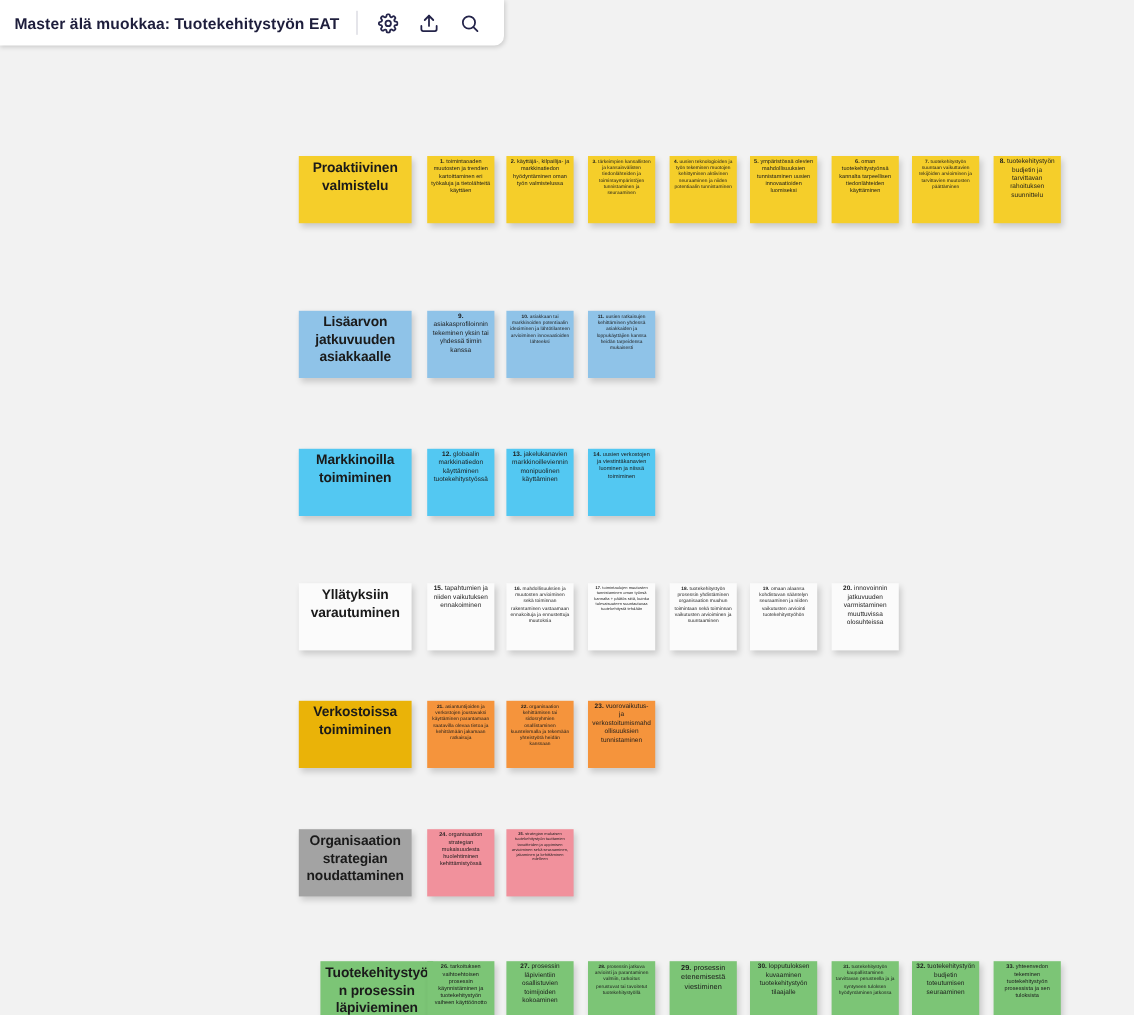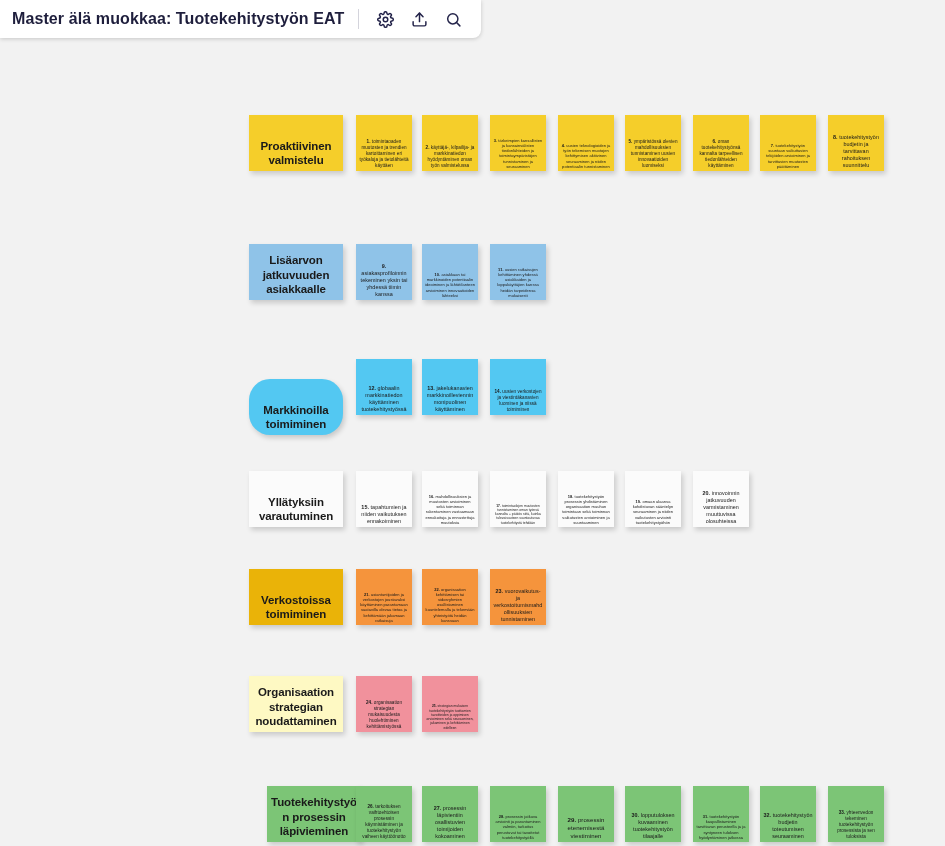--- a/index.html
+++ b/index.html
@@ -26,21 +26,21 @@
     background: #ffffff;
     border-bottom-right-radius: 8px;
     box-shadow: 0 1px 4px rgba(0,0,0,0.18);
     display: flex;
     align-items: center;
     padding: 0 14px 0 12px;
     box-sizing: border-box;
     z-index: 40;
   }
   .board-title {
-    font-size: 16px;
+    font-size: 13px;
     font-weight: bold;
     color: #1e1e3c;
     letter-spacing: 0.1px;
     white-space: nowrap;
   }
   .tb-sep {
     width: 1px;
     height: 20px;
     background: #d4d4dc;
     margin: 0 12px 0 14px;
@@ -63,25 +63,26 @@
     position: absolute;
     inset: 0;
     z-index: 1;
   }
 
   .note {
     position: absolute;
     box-sizing: border-box;
     box-shadow: 2px 3px 5px rgba(0,0,0,0.17);
     display: flex;
-    align-items: flex-end;
+    align-items: flex-start;
     justify-content: center;
     text-align: center;
     overflow: hidden;
     cursor: default;
+    margin-top: 15px;
   }
   .note .txt {
     display: block;
     width: 100%;
     padding: 3px 4px;
     box-sizing: border-box;
     line-height: 1.18;
     color: #1a1a1a;
     word-wrap: break-word;
     overflow-wrap: break-word;
@@ -189,21 +190,21 @@
       </div>
       <div class="note item t5" style="left: 356px; top: 244px; background: rgb(143, 195, 232);">
         <span class="txt"><span class="num">9.</span><span> asiakasprofiloinnin tekeminen yksin tai yhdessä tiimin kanssa</span></span>
       </div>
       <div class="note item t4" style="left: 422px; top: 244px; background: rgb(143, 195, 232);">
         <span class="txt"><span class="num">10.</span><span> asiakkaan tai markkinoiden potentiaalin ideoiminen ja lähtötilanteen arvioiminen innovaatioiden lähteeksi</span></span>
       </div>
       <div class="note item t4" style="left: 490px; top: 244px; background: rgb(143, 195, 232);">
         <span class="txt"><span class="num">11.</span><span> uusien ratkaisujen kehittäminen yhdessä asiakkaiden ja loppukäyttäjien kanssa heidän tarpeidensa mukaisesti</span></span>
       </div>
-      <div class="note header" style="left: 249px; top: 379px; background: rgb(83, 200, 242); border-radius: 21px;">
+      <div class="note header" style="left: 249px; top: 359px; background: rgb(83, 200, 242);">
         <span class="txt">Markkinoilla toimiminen</span>
       </div>
       <div class="note item t5" style="left: 356px; top: 359px; background: rgb(83, 200, 242);">
         <span class="txt"><span class="num">12.</span><span> globaalin markkinatiedon käyttäminen tuotekehitystyössä</span></span>
       </div>
       <div class="note item t5" style="left: 422px; top: 359px; background: rgb(83, 200, 242);">
         <span class="txt"><span class="num">13.</span><span> jakelukanavien markkinoilleviennin monipuolinen käyttäminen</span></span>
       </div>
       <div class="note item t45" style="left: 490px; top: 359px; background: rgb(83, 200, 242);">
         <span class="txt"><span class="num">14.</span><span> uusien verkostojen ja viestintäkanavien luominen ja niissä toimiminen</span></span>
@@ -234,21 +235,21 @@
       </div>
       <div class="note item t4" style="left: 356px; top: 569px; background: rgb(245, 148, 60);">
         <span class="txt"><span class="num">21.</span><span> asiantuntijoiden ja verkostojen joustavaksi käyttäminen parantamaan saatavilla olevaa tietoa ja kehittämään jakamaan ratkaisuja</span></span>
       </div>
       <div class="note item t4" style="left: 422px; top: 569px; background: rgb(245, 148, 60);">
         <span class="txt"><span class="num">22.</span><span> organisaation kehittämisen tai sidosryhmien osallistaminen kuuntelemalla ja tekemään yhteistyötä heidän kanssaan</span></span>
       </div>
       <div class="note item t5" style="left: 490px; top: 569px; background: rgb(245, 148, 60);">
         <span class="txt"><span class="num">23.</span><span> vuorovaikutus- ja verkostoitumismahdollisuuksien tunnistaminen</span></span>
       </div>
-      <div class="note header" style="left: 249px; top: 676px; background: #fef9c3;">
+      <div class="note header" style="left: 249px; top: 676px; background: #a3a3a3;">
         <span class="txt">Organisaation strategian noudattaminen</span>
       </div>
       <div class="note item t45" style="left: 356px; top: 676px; background: rgb(241, 145, 156);">
         <span class="txt"><span class="num">24.</span><span> organisaation strategian mukaisuudesta huolehtiminen kehittämistyössä</span></span>
       </div>
       <div class="note item" style="left: 422px; top: 676px; background: rgb(241, 145, 156);">
         <span class="txt"><span class="num">25.</span><span> strategian mukaisen tuotekehitystyön tuottamien tavoitteiden ja oppimisen arvioiminen sekä seuraaminen, jakaminen ja kehittäminen edelleen</span></span>
       </div>
       <div class="note header" style="left: 267px; top: 786px; background: rgb(124, 197, 118);">
         <span class="txt">Tuotekehitystyön prosessin läpivieminen</span>

